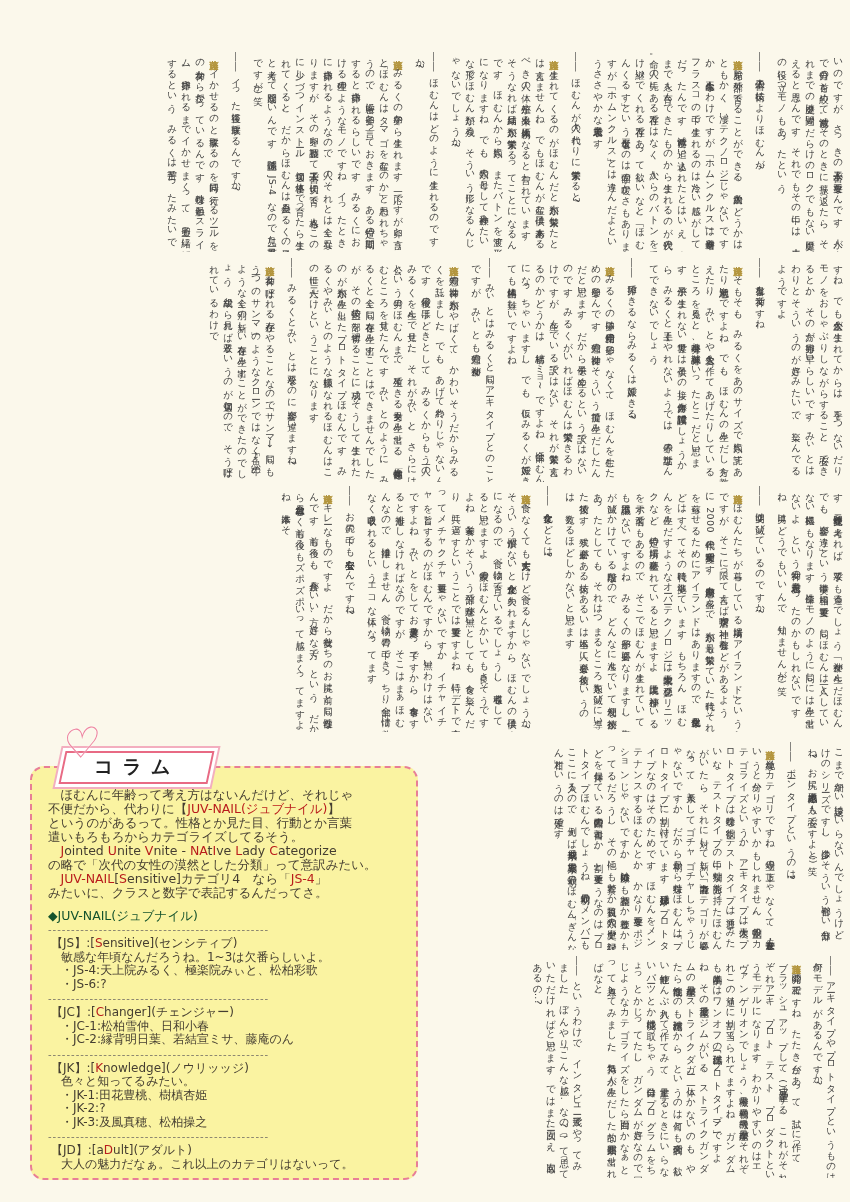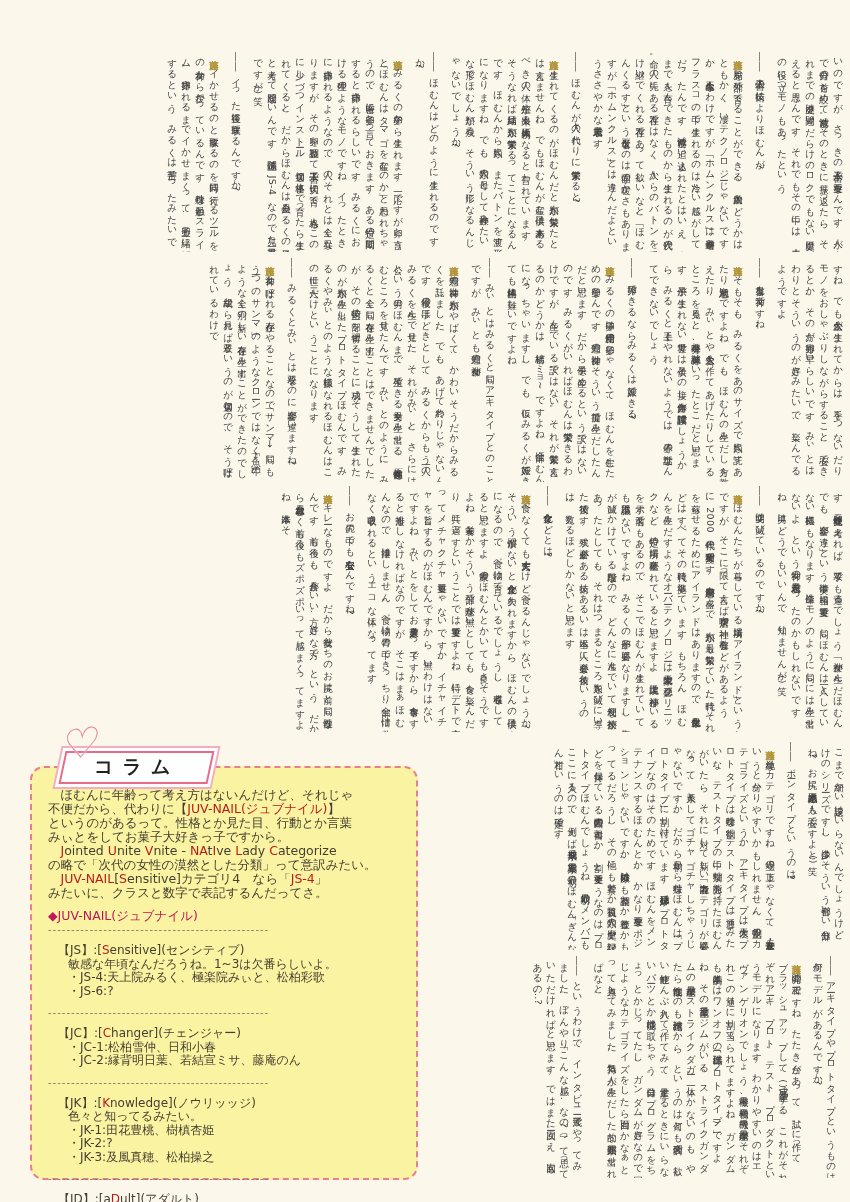--- a/index.html
+++ b/index.html
@@ -46,26 +46,26 @@
   }
   .heart{
     position:absolute;top:-30px;left:-6px;
     font-size:42px;color:#ee85a0;line-height:1;
     text-shadow:0 0 2px #fff;
     transform:rotate(-8deg);
   }
   .cline{font-size:12.5px;line-height:14px;color:#453e31;}
   .catwrap .cline{font-size:12px;line-height:13.5px;}
   .cline .red,.red{color:#b91c1c;}
-  .list-header{font-size:12.5px;line-height:15px;margin-top:8px;color:#be185d;}
+  .list-header{font-size:12.5px;line-height:15px;margin-top:8px;color:#14532d;}
   .divider{
     font-size:10px;line-height:9px;color:#7c776a;
     white-space:nowrap;overflow:hidden;margin:2px 0 3px 0;letter-spacing:1px;
   }
-  .cat{margin:10px;}
+  .cat{margin:3px;}
   .indent{padding-left:10px;}
 </style>
 </head>
 <body>
 
 <div class="vband" style="top:52px;left:55px;width:790px;height:200px;">
     <p>いのですが、さっきの人工子宮が重要なんです。人が自分で自分の首を絞めて滅亡寸前。そのときに振り返ったら、それまでの歴史は間違いだらけのロクでもない歴史に見えると思うんです。それでもその中には、未来の役に立つモノもあったという。</p>
     <p class="q">――人工子宮の技術によりほむんが?</p>
     <p><span class="spk">遠藤</span>　胎児を外部で育てることができる。人道的かどうかはともかく、凄いテクノロジーじゃないですか。人工生命なわけですが、「ホムンクルス」は培養器やフラスコの中で生まれるのは冷たい感じがして嫌だったんです。滅亡寸前に追い込まれたとはいえ、今まで人を育んできたものから生まれるのが次代の生命。人の先にある存在ではなく、人からのバトンを受け継いでくれる存在であって欲しいなと。「ほむんくるす」という平仮名なのは字面の暖かさもありますが、「ホムンクルス」とは違うんだよというささやかな意思表示です。</p>
     <p class="q">――ほむんが人々の代わりに繁栄すると?</p>
@@ -108,21 +108,21 @@
 
 <div class="colbox">
   <div class="banner">
     <span class="heart">♡</span>
     <span class="btxt">コラム</span>
   </div>
   <div>
       <div class="cline"><span>　ほむんに年齢って考え方はないんだけど、それじゃ</span></div>
       <div class="cline"><span>不便だから、代わりに【</span><span class="red">JUV-NAIL(ジュブナイル)</span><span>】</span></div>
       <div class="cline"><span>というのがあるって。性格とか見た目、行動とか言葉</span></div>
-      <div class="cline"><span>みぃとをしてお菓子大好きっ子ですから。</span></div>
+      <div class="cline"><span>遣いもろもろからカテゴライズしてるそう。</span></div>
       <div class="cline"><span>　</span><span class="red">J</span><span>ointed </span><span class="red">U</span><span>nite </span><span class="red">V</span><span>nite - </span><span class="red">NA</span><span>t</span><span class="red">I</span><span>ve </span><span class="red">L</span><span>ady </span><span class="red">C</span><span>ategorize</span></div>
       <div class="cline"><span>の略で「次代の女性の漠然とした分類」って意訳みたい。</span></div>
       <div class="cline"><span>　</span><span class="red">JUV-NAIL</span><span>[</span><span class="red">S</span><span>ensitive]カテゴリ4　なら「</span><span class="red">JS-4</span><span>」</span></div>
       <div class="cline"><span>みたいに、クラスと数字で表記するんだってさ。</span></div>
     </div>
   <div class="list-header">◆JUV-NAIL(ジュブナイル)</div>
   <div class="divider">------------------------------------------------</div>
   <div class="catwrap">
       <div class="cat">
         <div class="cline"><span>【JS】:[</span><span class="red">S</span><span>ensitive](センシティブ)</span></div>

